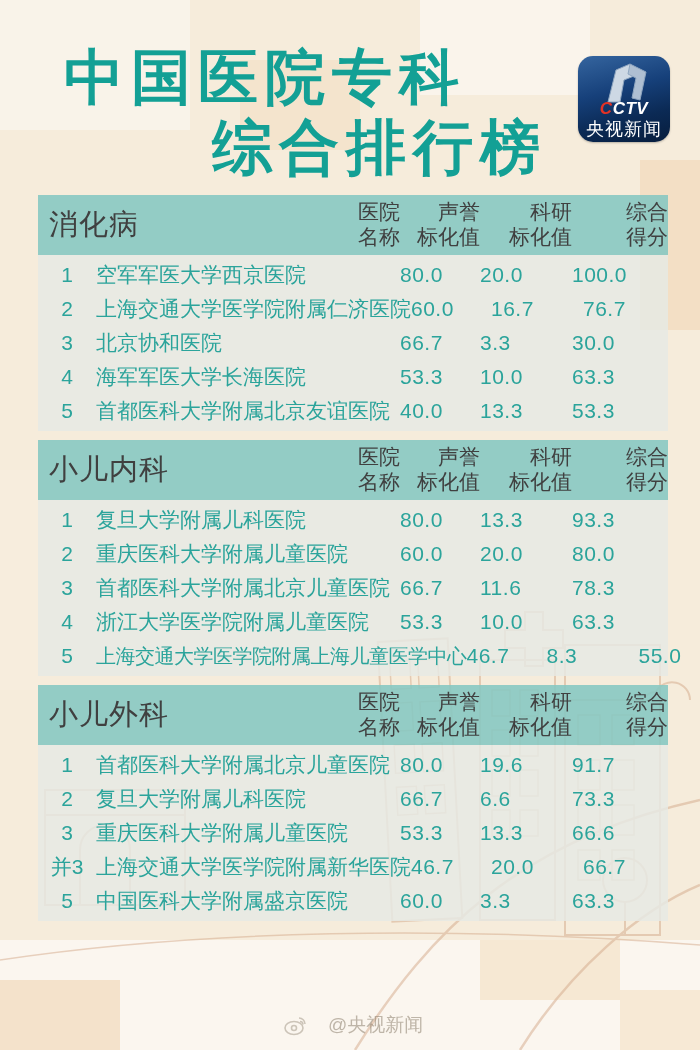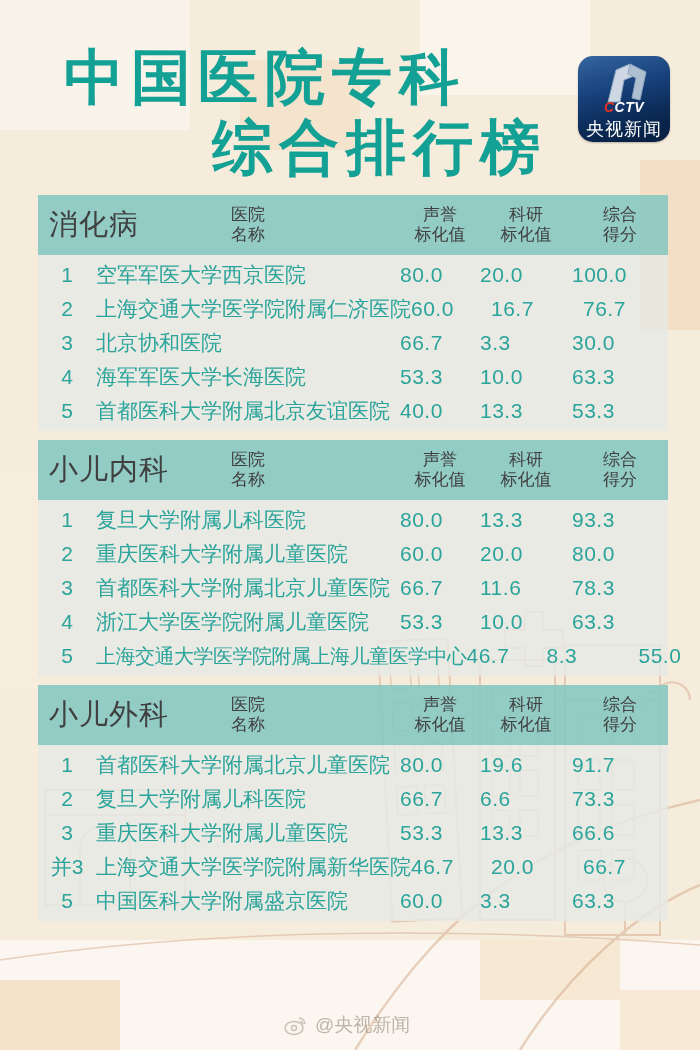--- a/index.html
+++ b/index.html
@@ -30,45 +30,45 @@
   .title-l2 { position:absolute; left:212px; top:118px; }
 
   .cctv-logo {
     position:absolute; right:30px; top:56px; width:92px; height:86px;
     border-radius:15px; overflow:hidden;
     background:linear-gradient(165deg,#35659f 0%,#16407a 40%,#0b2a55 70%,#071d3d 100%);
     box-shadow:0 1px 2px rgba(0,0,0,0.25);
     text-align:center;
   }
   .logo-building { position:absolute; left:18px; top:4px; width:58px; height:44px; }
-  .logo-word { position:absolute; left:0; top:44px; width:100%; color:#fff; font-weight:bold; font-size:14px; letter-spacing:0.5px; line-height:1.0; font-style:italic; }
+  .logo-word { position:absolute; left:0; top:44px; width:100%; color:#fff; font-weight:bold; font-size:17px; letter-spacing:0.5px; line-height:1.0; font-style:italic; }
   .logo-word .red-c { color:#e33225; }
   .logo-sub { position:absolute; left:0; top:64px; width:100%; color:#fff; font-weight:normal; font-size:18px; letter-spacing:1px; line-height:1.1; }
 
   
   #tables { position:absolute; left:38px; top:195px; width:630px; }
   .ranking-table { margin-bottom:9px; }
   .t-header {
     position:relative; display:grid;
     grid-template-columns:58px 1fr 80px 92px 96px;
     align-items:center; height:60px;
     background:rgba(133,199,193,0.88); color:#404040;
   }
   .section-name { position:absolute; left:11px; top:50%; transform:translateY(-50%); font-size:29px; letter-spacing:1px; white-space:nowrap; }
-  .col-h { text-align:center; font-size:17px; line-height:1.18; white-space:pre-line; }
+  .col-h { text-align:right; font-size:21px; line-height:1.18; white-space:pre-line; }
   .t-body { background:rgba(230,233,229,0.83); padding:3px 0; }
   .t-row { display:grid; grid-template-columns:58px 1fr 80px 92px 96px; align-items:center; height:34px; }
   .cell { color:#2ba49b; font-size:21px; }
   .cell.rank { text-align:center; }
   .cell.name { white-space:nowrap; overflow:visible; letter-spacing:0; }
   .cell.name.long { font-size:20px; letter-spacing:-0.5px; }
   .cell.num { text-align:left; letter-spacing:0.5px; }
 
   
-  .watermark { position:absolute; display:flex; align-items:center; gap:6px; color:rgba(140,128,110,0.55); font-size:19px; }
+  .watermark { position:absolute; display:flex; align-items:center; gap:19px; color:rgba(140,128,110,0.55); font-size:19px; }
   .wm-left  { left:283px; top:1012px; }
   .wm-right { left:553px; top:1008px; }
   .weibo-icon { opacity:0.7; }
 </style>
 </head>
 <body>
 
 <div class="page">
 
   <div>

